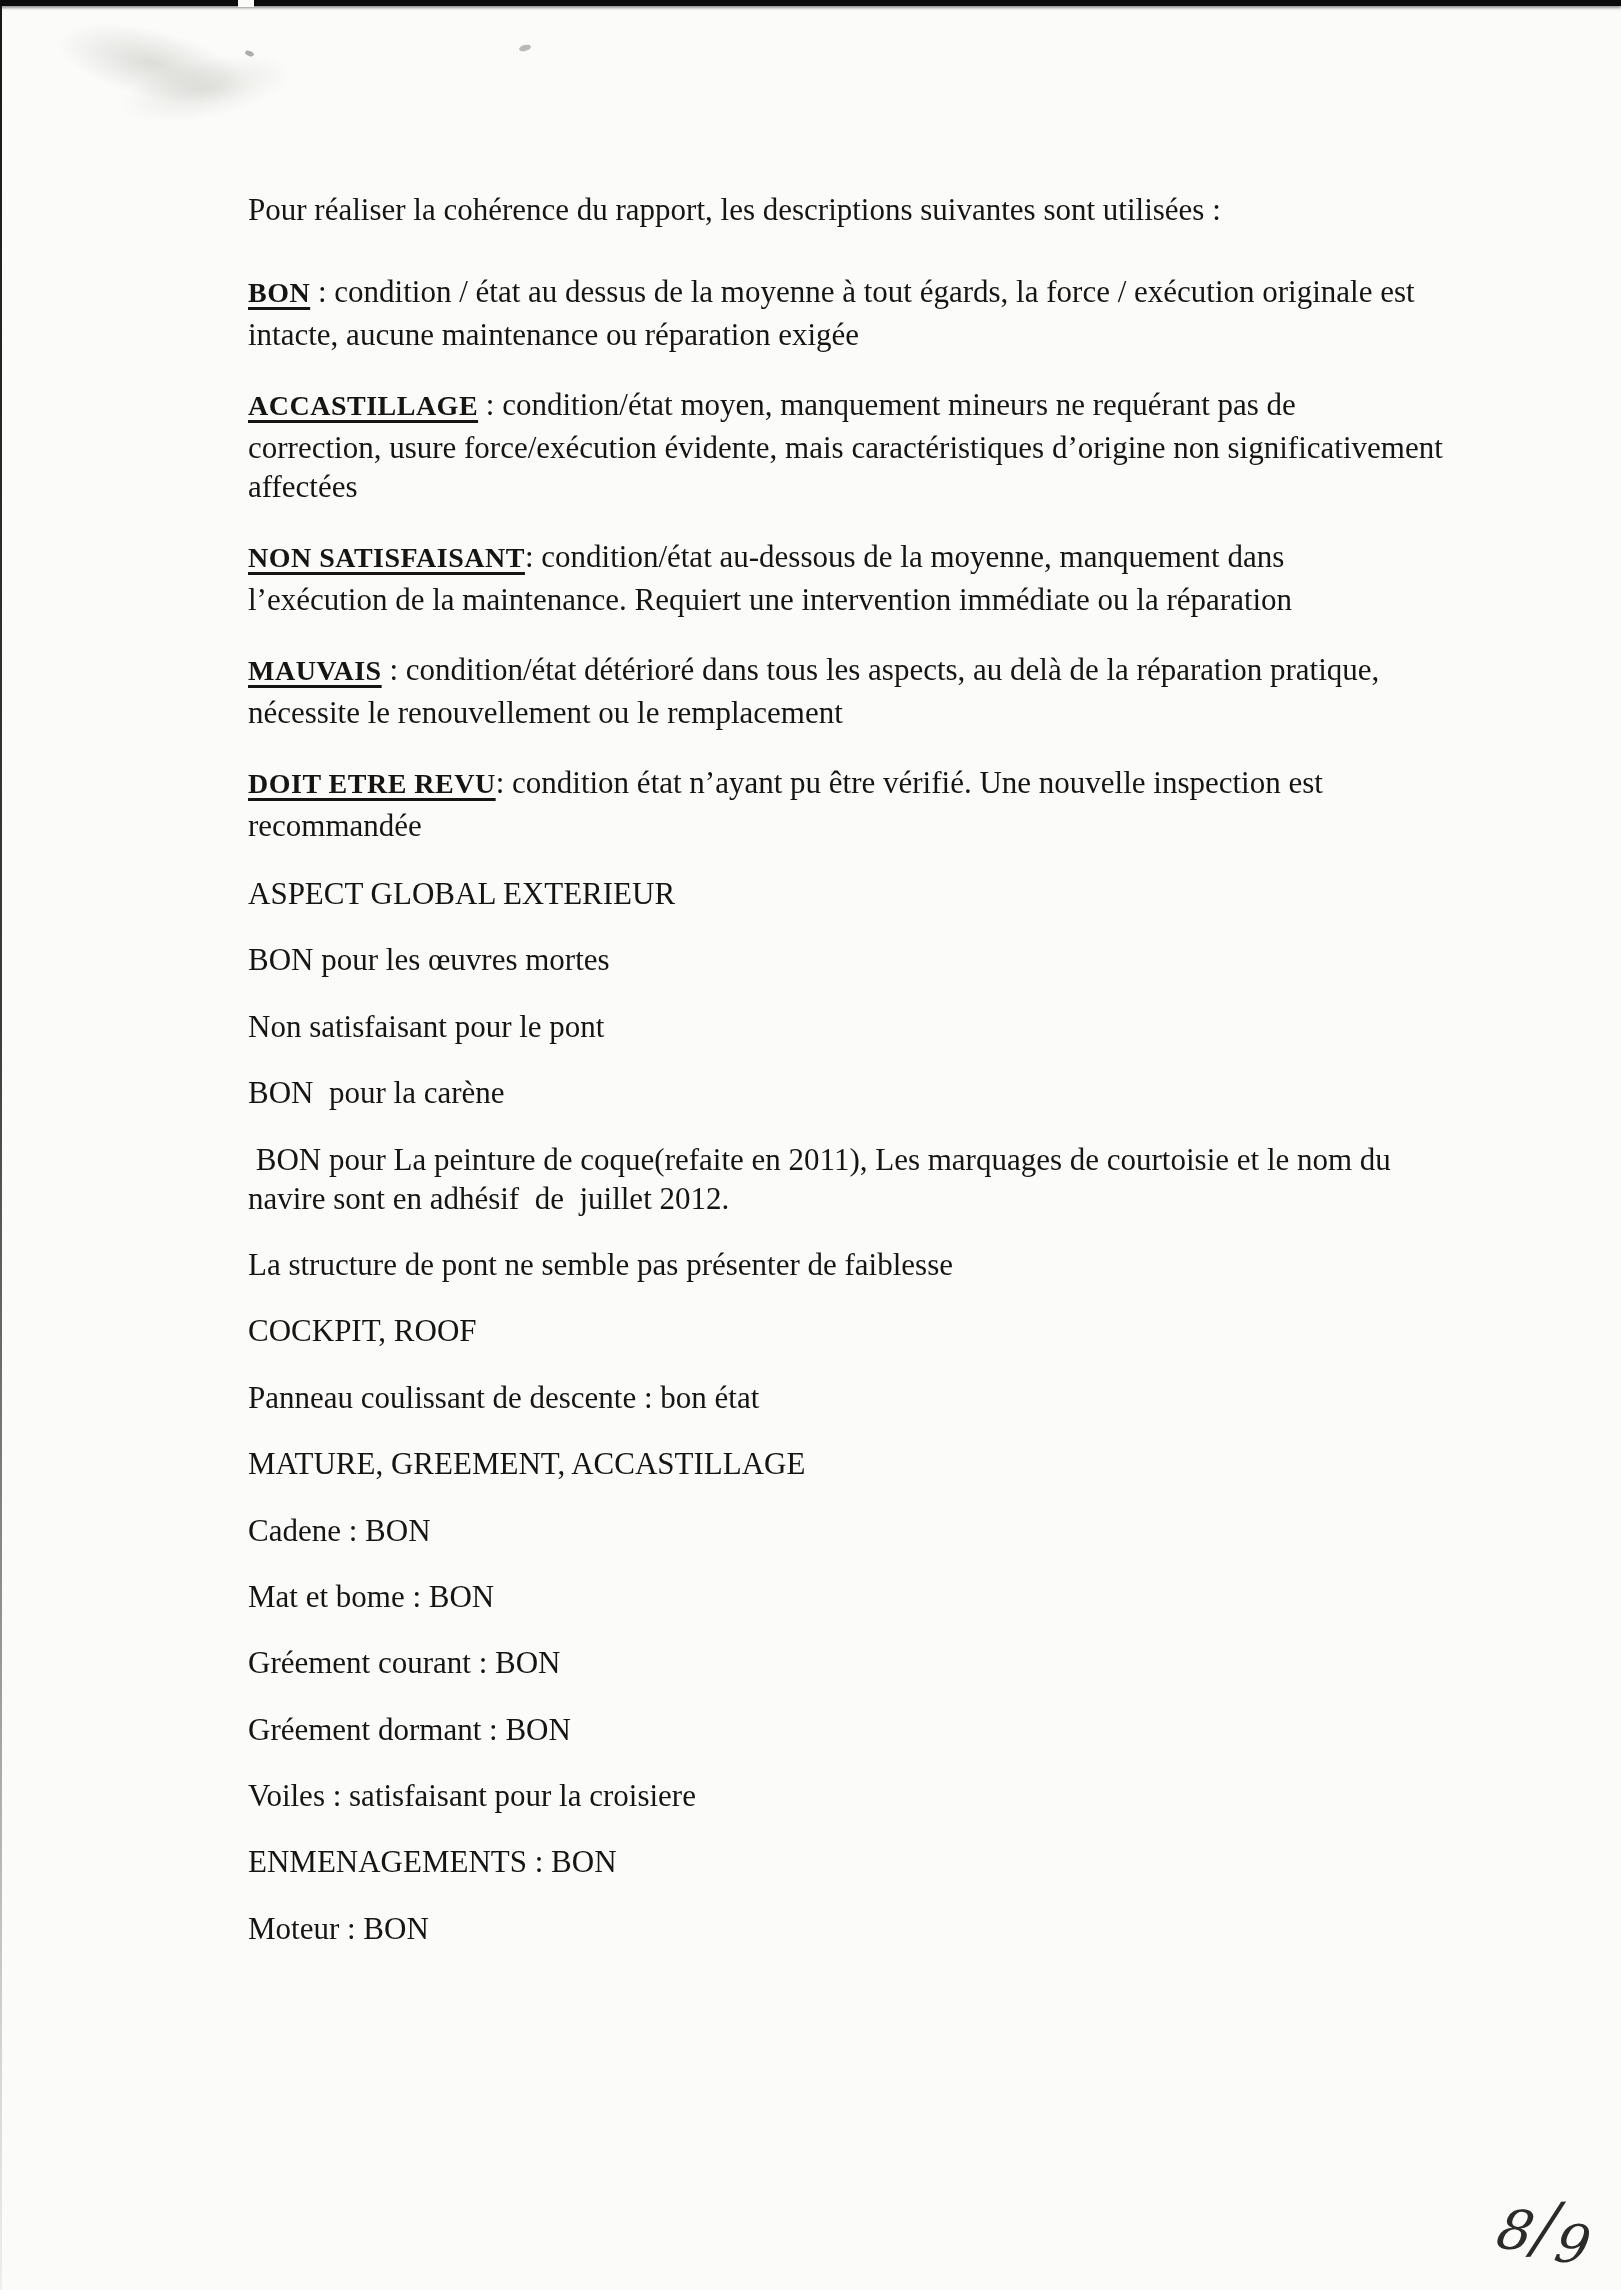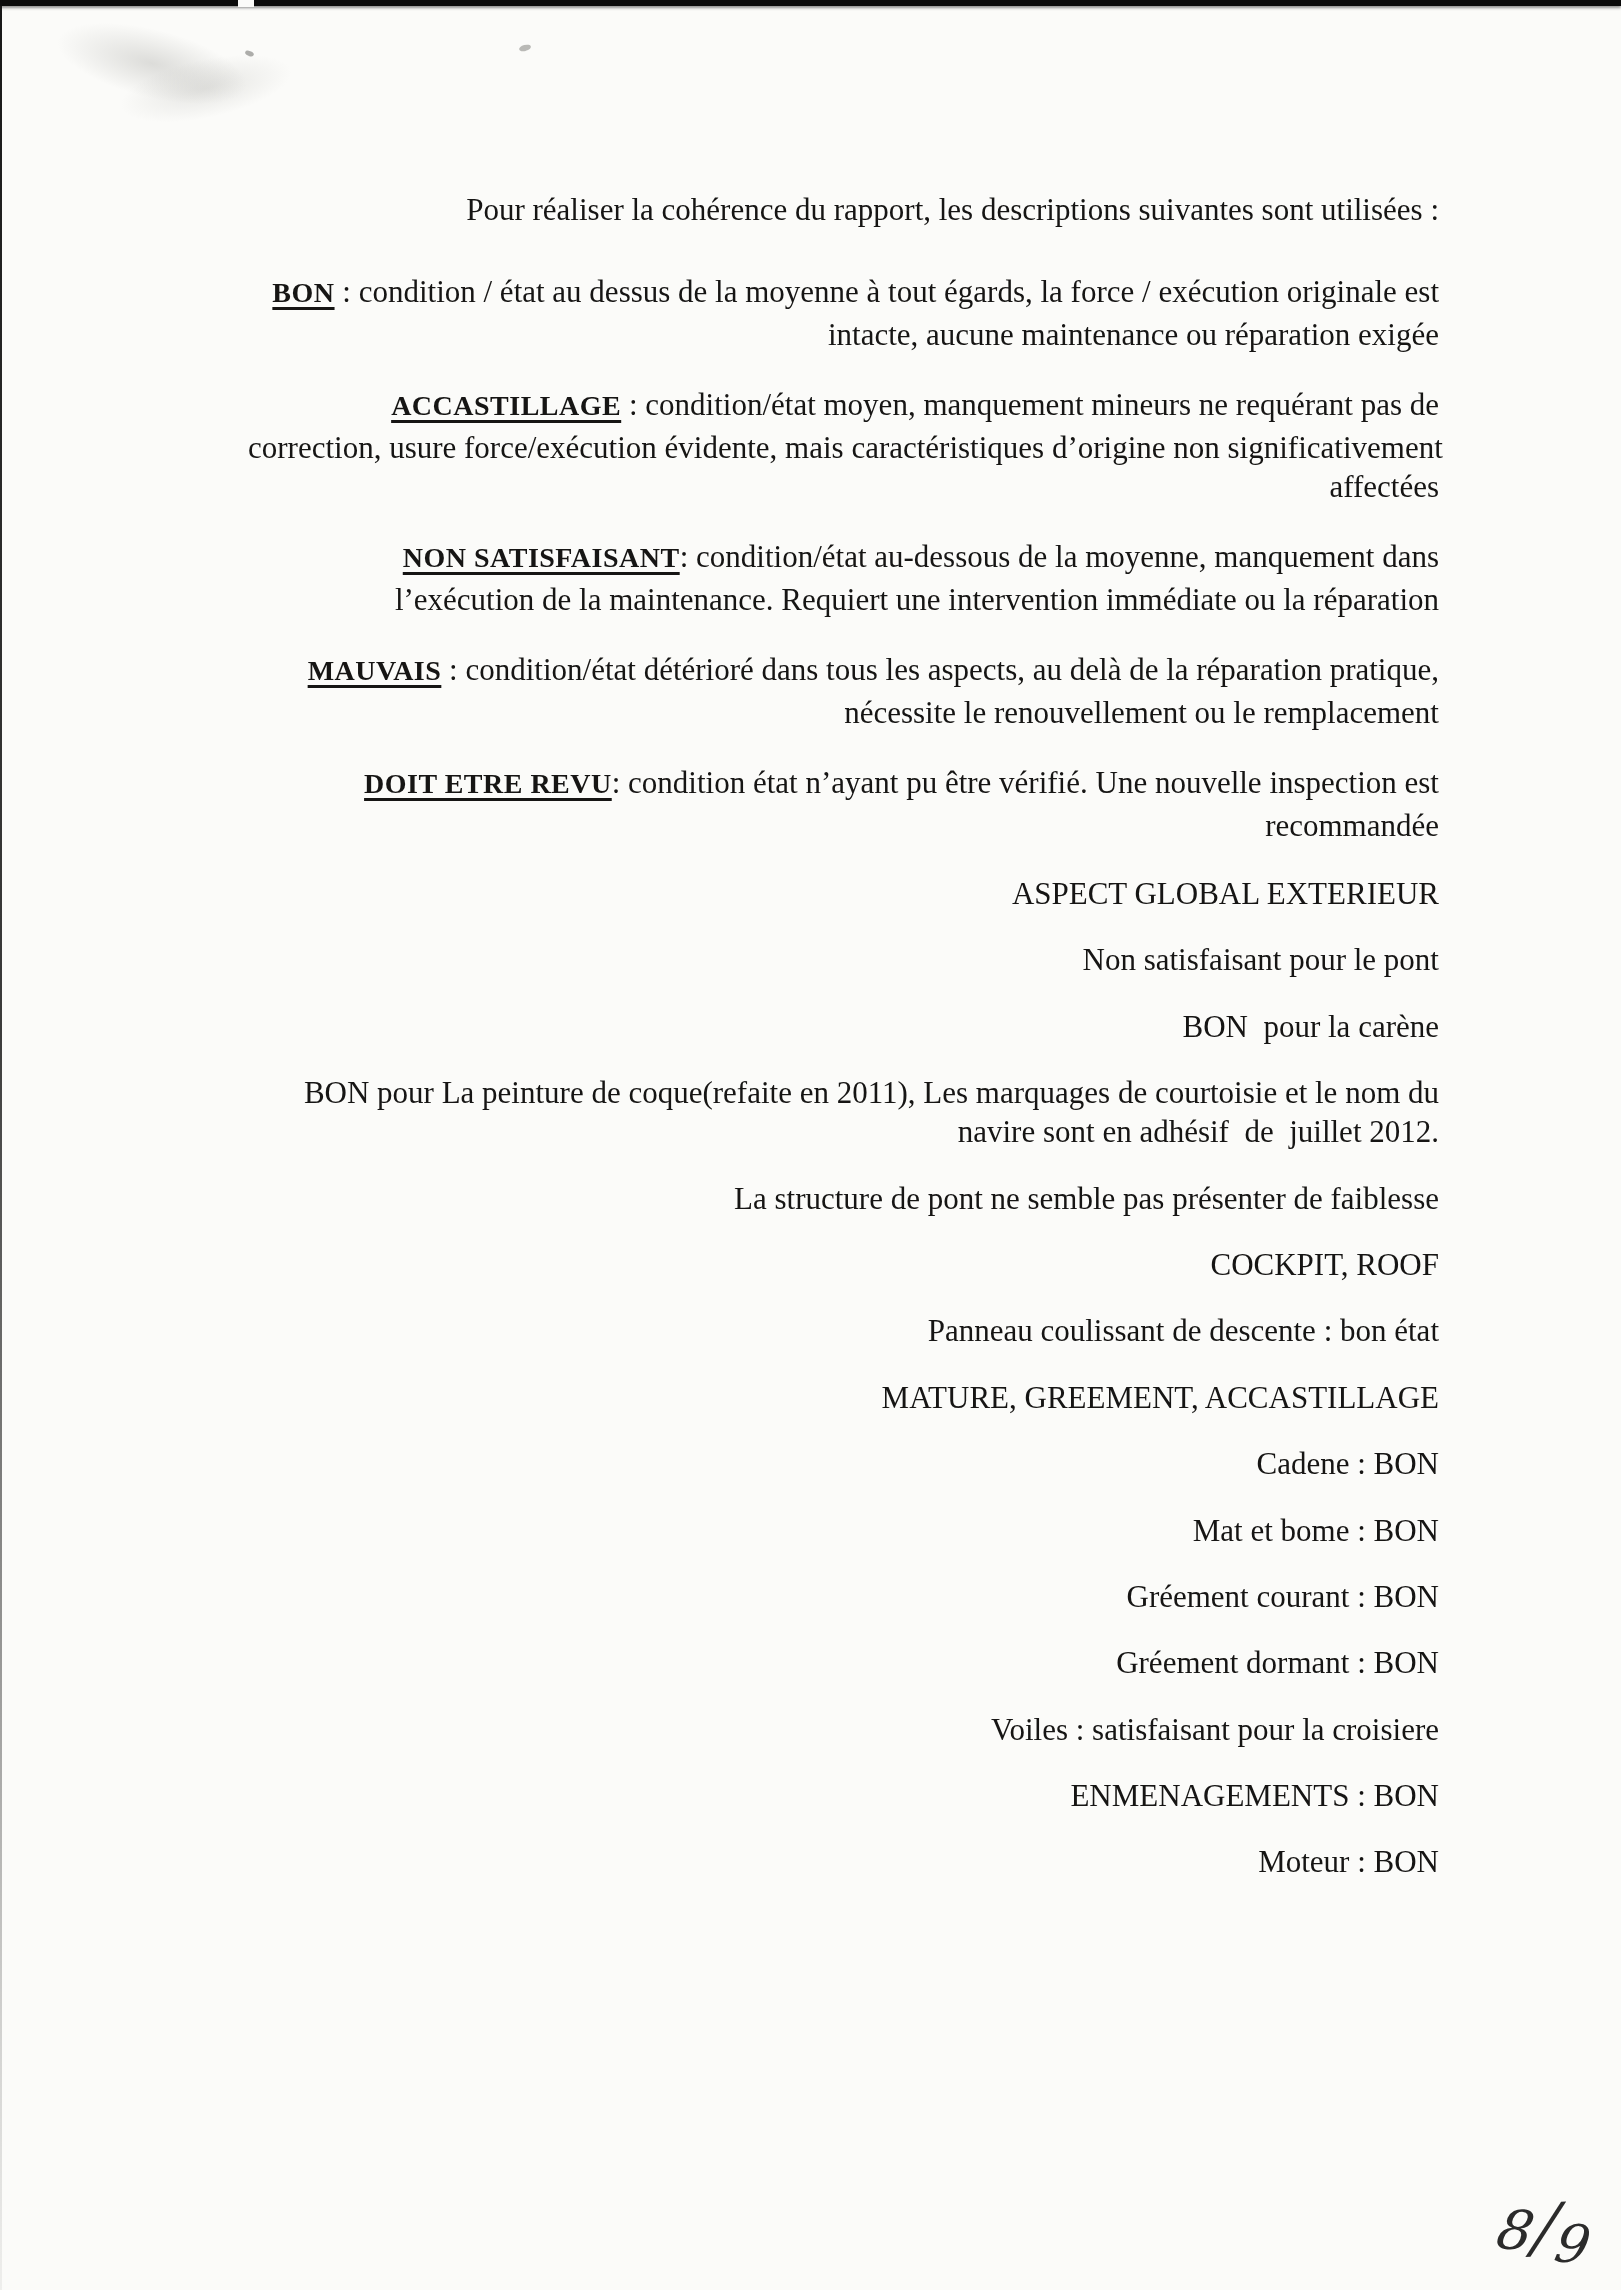--- a/index.html
+++ b/index.html
@@ -73,21 +73,20 @@
     background: rgba(120,120,115,0.5);
     border-radius: 50%;
     transform: rotate(-15deg);
   }
   
   .content {
     position: absolute;
     left: 248px;
     top: 190px;
     width: 1191px;
-    text-align: right;
   }
   .para {
     font-size: 31px;
     line-height: 39px;
     margin: 0 0 27.4px 0;
     white-space: pre;
   }
   .def-para { margin-bottom: 29px; }
   .intro-para { margin-bottom: 41px; }
   .gap-before { }
@@ -146,20 +145,21 @@
   <div class="speck-2"></div>
 
   <div class="content">
       <p class="para stmt-para intro-para"><span class="line">Pour réaliser la cohérence du rapport, les descriptions suivantes sont utilisées :</span></p>
       <p class="para def-para"><span class="term">BON</span><span class="line"> : condition / état au dessus de la moyenne à tout égards, la force / exécution originale est</span><br><span class="line">intacte, aucune maintenance ou réparation exigée</span></p>
       <p class="para def-para"><span class="term">ACCASTILLAGE</span><span class="line"> : condition/état moyen, manquement mineurs ne requérant pas de</span><br><span class="line">correction, usure force/exécution évidente, mais caractéristiques d’origine non significativement</span><br><span class="line">affectées</span></p>
       <p class="para def-para"><span class="term">NON SATISFAISANT</span><span class="line">: condition/état au-dessous de la moyenne, manquement dans</span><br><span class="line">l’exécution de la maintenance. Requiert une intervention immédiate ou la réparation</span></p>
       <p class="para def-para"><span class="term">MAUVAIS</span><span class="line"> : condition/état détérioré dans tous les aspects, au delà de la réparation pratique,</span><br><span class="line">nécessite le renouvellement ou le remplacement</span></p>
       <p class="para def-para"><span class="term">DOIT ETRE REVU</span><span class="line">: condition état n’ayant pu être vérifié. Une nouvelle inspection est</span><br><span class="line">recommandée</span></p>
       <p class="para stmt-para gap-before"><span class="line">ASPECT GLOBAL EXTERIEUR</span></p>
+      <p class="para stmt-para"><span class="line">BON pour les œuvres mortes</span></p>
       <p class="para stmt-para"><span class="line">Non satisfaisant pour le pont</span></p>
       <p class="para stmt-para"><span class="line">BON  pour la carène</span></p>
       <p class="para stmt-para"><span class="line"> BON pour La peinture de coque(refaite en 2011), Les marquages de courtoisie et le nom du</span><br><span class="line">navire sont en adhésif  de  juillet 2012.</span></p>
       <p class="para stmt-para"><span class="line">La structure de pont ne semble pas présenter de faiblesse</span></p>
       <p class="para stmt-para"><span class="line">COCKPIT, ROOF</span></p>
       <p class="para stmt-para"><span class="line">Panneau coulissant de descente : bon état</span></p>
       <p class="para stmt-para"><span class="line">MATURE, GREEMENT, ACCASTILLAGE</span></p>
       <p class="para stmt-para"><span class="line">Cadene : BON</span></p>
       <p class="para stmt-para"><span class="line">Mat et bome : BON</span></p>
       <p class="para stmt-para"><span class="line">Gréement courant : BON</span></p>

